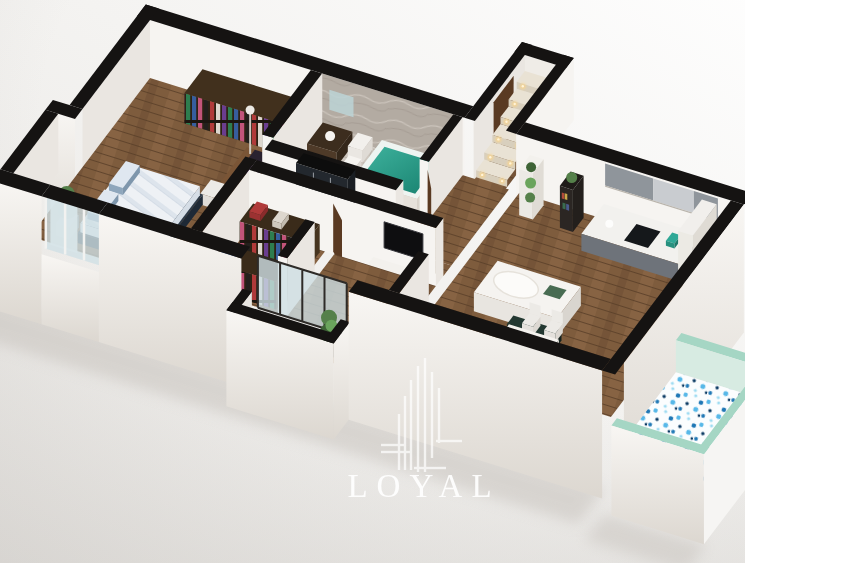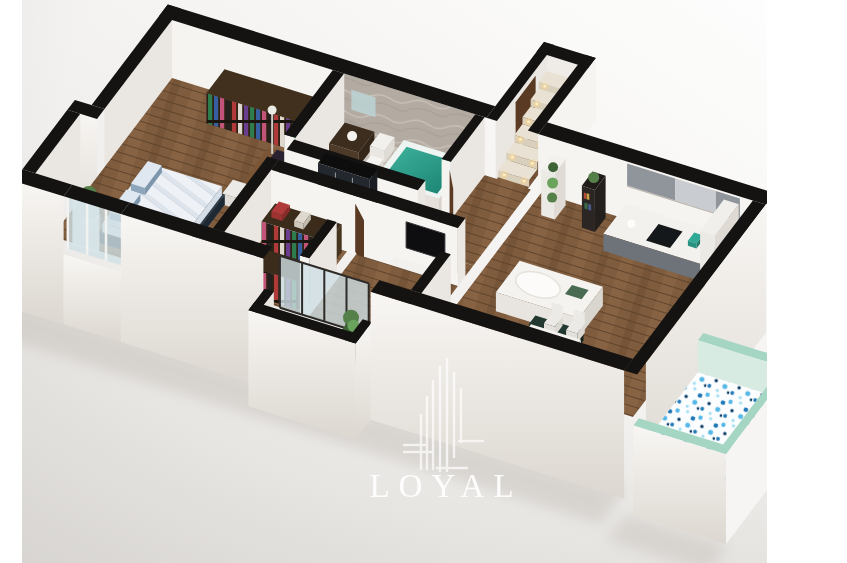--- a/index.html
+++ b/index.html
@@ -1,17 +1,17 @@
 <!DOCTYPE html>
 <html><head>
 <meta charset="utf-8">
 <style>
   html,body{margin:0;padding:0;background:#fff;}
   #stage{position:relative;width:745px;height:563px;overflow:hidden;
-         font-family:"Liberation Sans","DejaVu Sans",sans-serif;padding-left:22px;}
+         font-family:"Liberation Sans","DejaVu Sans",sans-serif;}
   svg{display:block}
   text{user-select:none}
 </style>
 </head>
 <body>
 
 <div id="stage">
 <svg id="scene" width="847" height="563" viewBox="0 0 847 563">
   <defs id="scene-defs">
         <linearGradient id="bgGrad" x1="1" y1="0" x2="0" y2="1">

